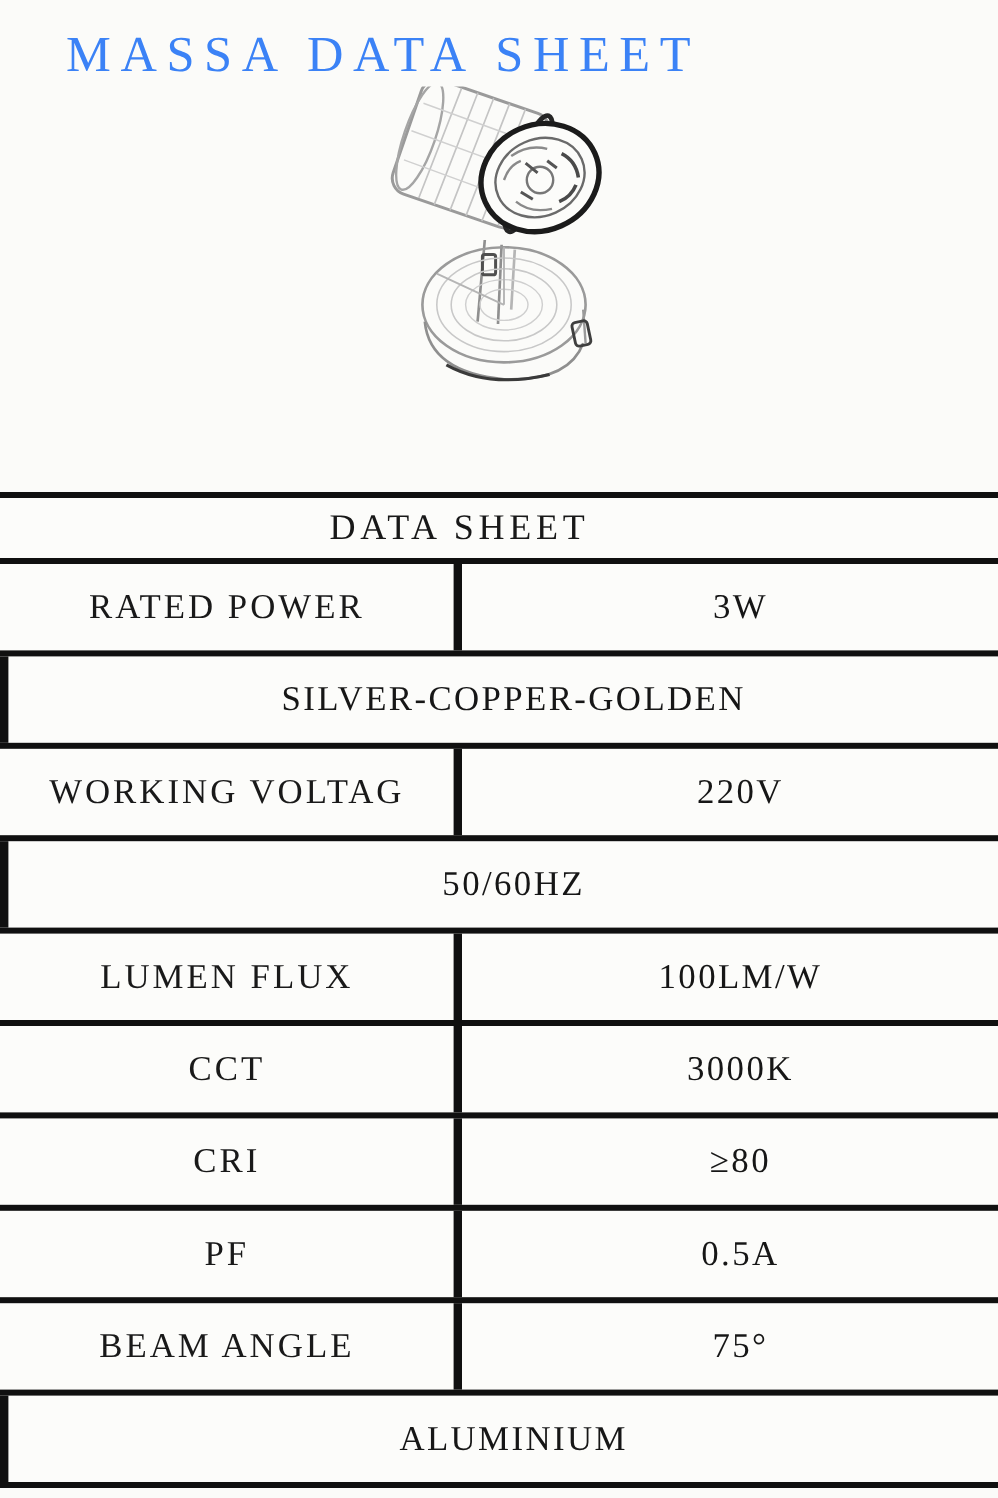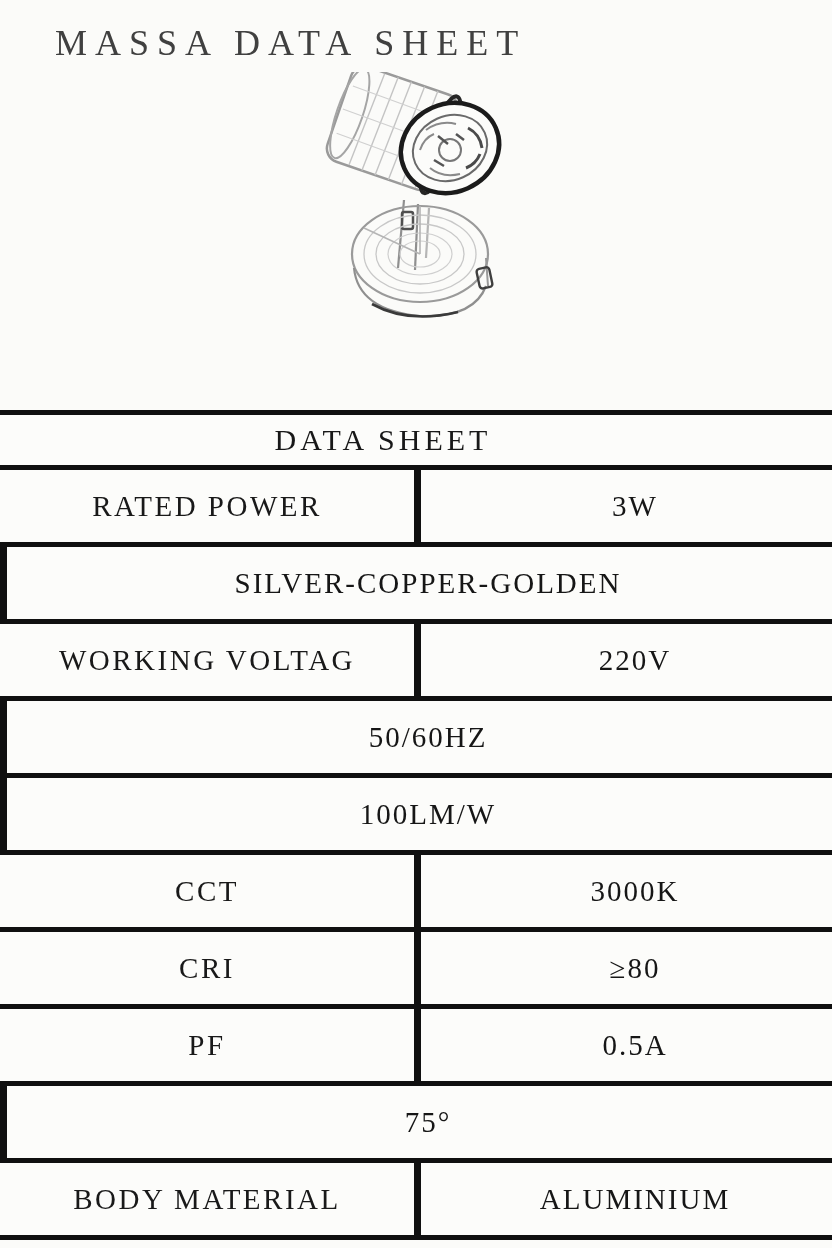--- a/index.html
+++ b/index.html
@@ -7,23 +7,23 @@
     width: 832px; height: 1248px;
     overflow: hidden;
     background: #fbfbf9;
     font-family: "Liberation Serif", "DejaVu Serif", serif;
     color: #141414;
     position: relative;
   }
   .page-title {
     position: absolute;
     left: 55px; top: 22px;
-    font-size: 36px;
+    font-size: 42px;
     letter-spacing: 8px;
-    color: #404040;
+    color: #3b82f6;
     white-space: nowrap;
   }
   .sketch-wrap {
     position: absolute;
     left: 298px; top: 72px;
     width: 250px; height: 258px;
   }
   .spec-table {
     position: absolute;
     left: 0; top: 410px;
@@ -41,21 +41,21 @@
     font-size: 30px;
     letter-spacing: 4px;
     color: #181818;
   }
   .spec-row {
     display: flex;
     height: 72px;
     border-bottom: 5px solid #101010;
   }
   .label-cell {
-    width: 414px;
+    width: 378px;
     display: flex;
     align-items: center;
     justify-content: center;
     font-size: 29px;
     letter-spacing: 2.5px;
     color: #191919;
     text-align: center;
   }
   .value-cell {
     flex: 1;
@@ -138,40 +138,41 @@
   <div class="spec-row">
     <div class="label-cell">WORKING VOLTAG</div>
     <div class="value-cell">220V</div>
   </div>
 
   <div class="spec-row">
     <div class="value-cell">50/60HZ</div>
   </div>
 
   <div class="spec-row">
+    <div class="label-cell">LUMEN FLUX</div>
     <div class="value-cell">100LM/W</div>
   </div>
 
   <div class="spec-row">
     <div class="label-cell">CCT</div>
     <div class="value-cell">3000K</div>
   </div>
 
   <div class="spec-row">
     <div class="label-cell">CRI</div>
     <div class="value-cell">≥80</div>
   </div>
 
   <div class="spec-row">
     <div class="label-cell">PF</div>
     <div class="value-cell">0.5A</div>
   </div>
 
   <div class="spec-row">
+    <div class="label-cell">BEAM ANGLE</div>
     <div class="value-cell">75°</div>
   </div>
 
   <div class="spec-row">
-    <div class="label-cell">BODY MATERIAL</div>
     <div class="value-cell">ALUMINIUM</div>
   </div>
 </div>
 </div>
 
 </body></html>

